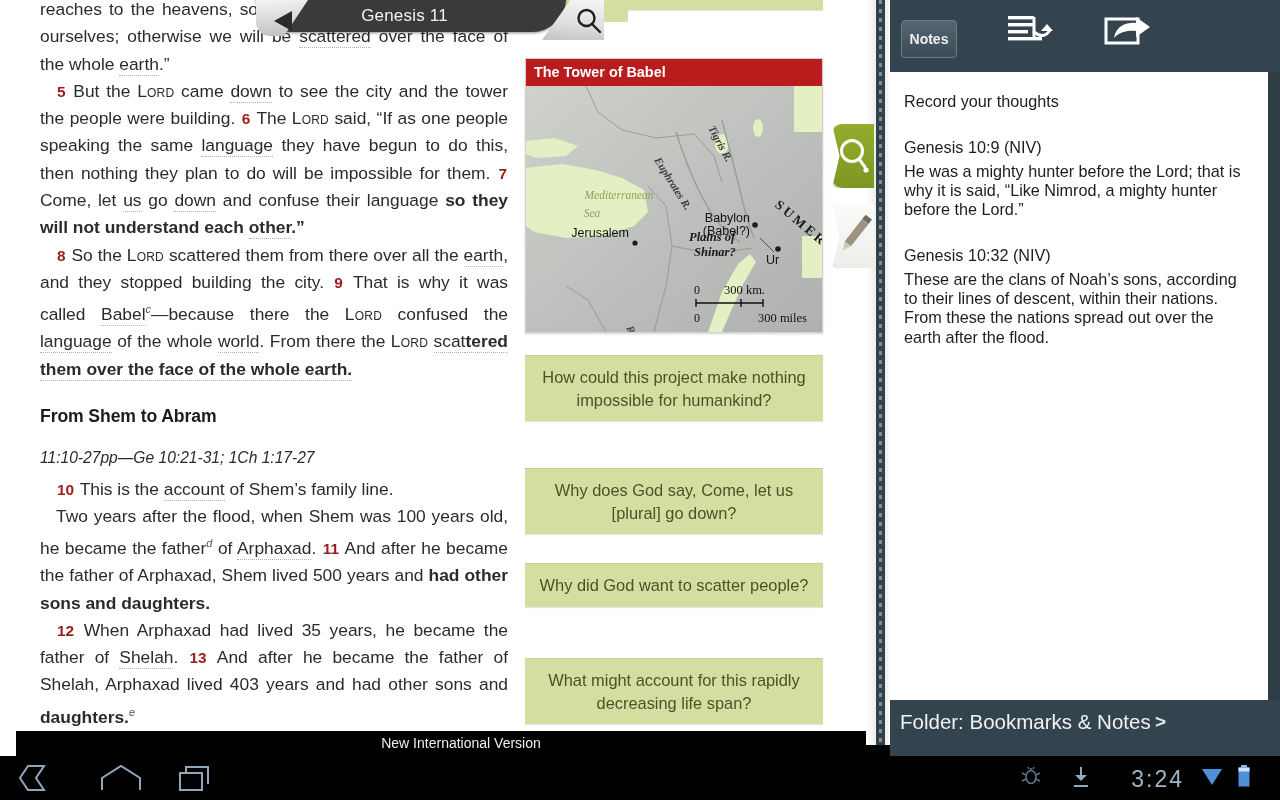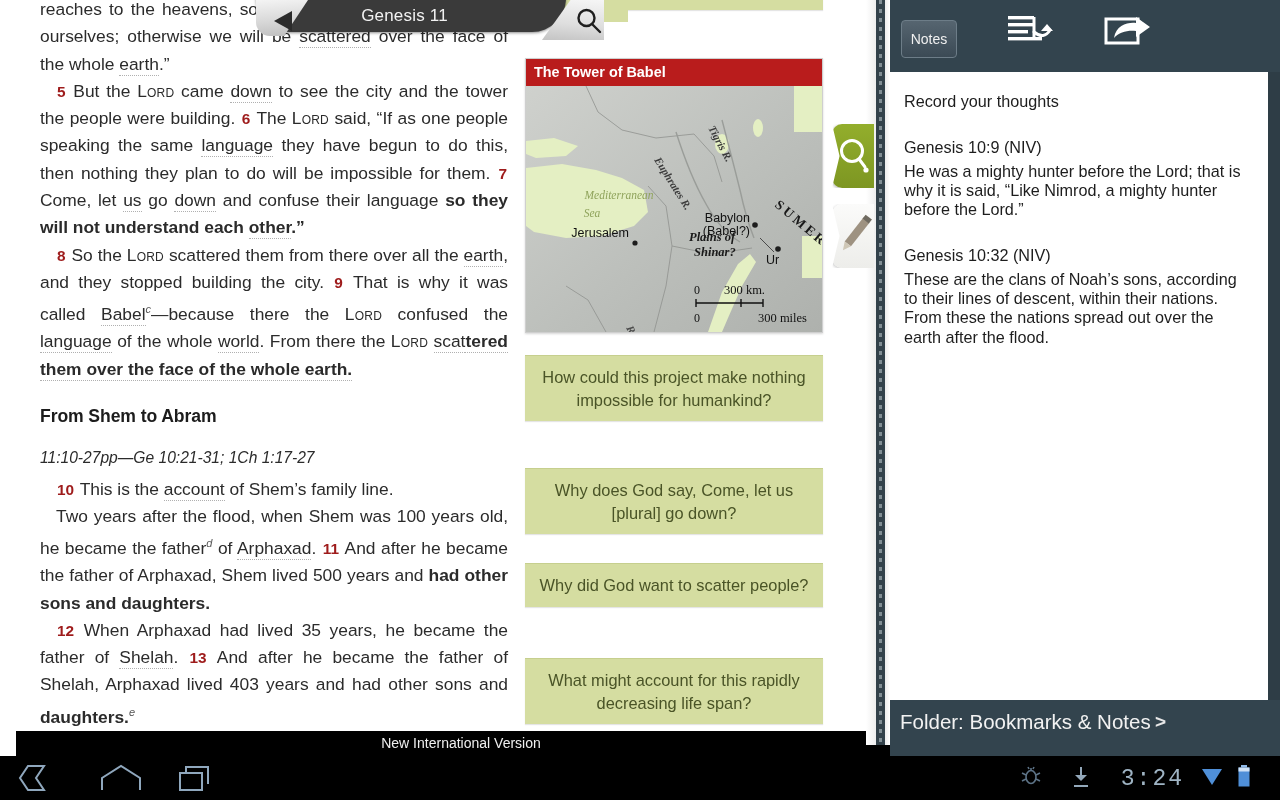--- a/index.html
+++ b/index.html
@@ -121,21 +121,21 @@
     opacity:.85;
   }
 
   
   #notespane { position:absolute; left:890px; top:0; width:390px; height:756px; background:#33444e; }
   #notes-toolbar { position:absolute; left:0; top:10px; width:390px; height:62px; }
   #notes-btn {
     position:absolute; left:11px; top:10px; width:56px; height:38px;
     background:linear-gradient(180deg,#566570,#3b4a55);
     border:1px solid #6d7d88; border-radius:4px;
-    color:#f0f0f0; font-size:14px; line-height:36px; text-align:center; cursor:pointer;
+    color:#f0f0f0; font-size:14px; line-height:36px; text-align:center; cursor:pointer;font-weight:bold;
   }
   .tb-icon { position:absolute; top:12px; width:54px; height:36px; cursor:pointer; }
   #notes-body {
     position:absolute; left:890px; top:72px; width:378px; height:628px;
     background:#fff; padding:16px 12px 8px 10px; overflow:hidden;
     font-size:16.2px; line-height:19.3px; color:#1d1d1d;
   }
   #notes-body p { margin:4px; }
   #notes-body .blank { height:19px; }
   #notes-scroll {
@@ -162,21 +162,21 @@
   .nav-btn { position:absolute; top:4px; width:74px; height:36px; cursor:pointer; }
   #nav-back { left:6px; }
   #nav-home { left:84px; }
   #nav-recent { left:162px; }
   #sys-icons { position:absolute; right:8px; top:0; height:44px; }
   .sys { position:absolute; top:8px; }
   #sys-usb { right:228px; }
   #sys-dl  { right:180px; }
   #sys-clock {
     right:88px; top:10px; color:#9fb4c4; font-size:23px; letter-spacing:2px;
-    font-family:Liberation Mono, monospace;
+    font-family:Liberation Sans, sans-serif;
   }
   #sys-wifi { right:48px; }
   #sys-batt { right:20px; }
 </style>
 </head>
 <body>
 
 <div id="root">
  <div id="app">
 

